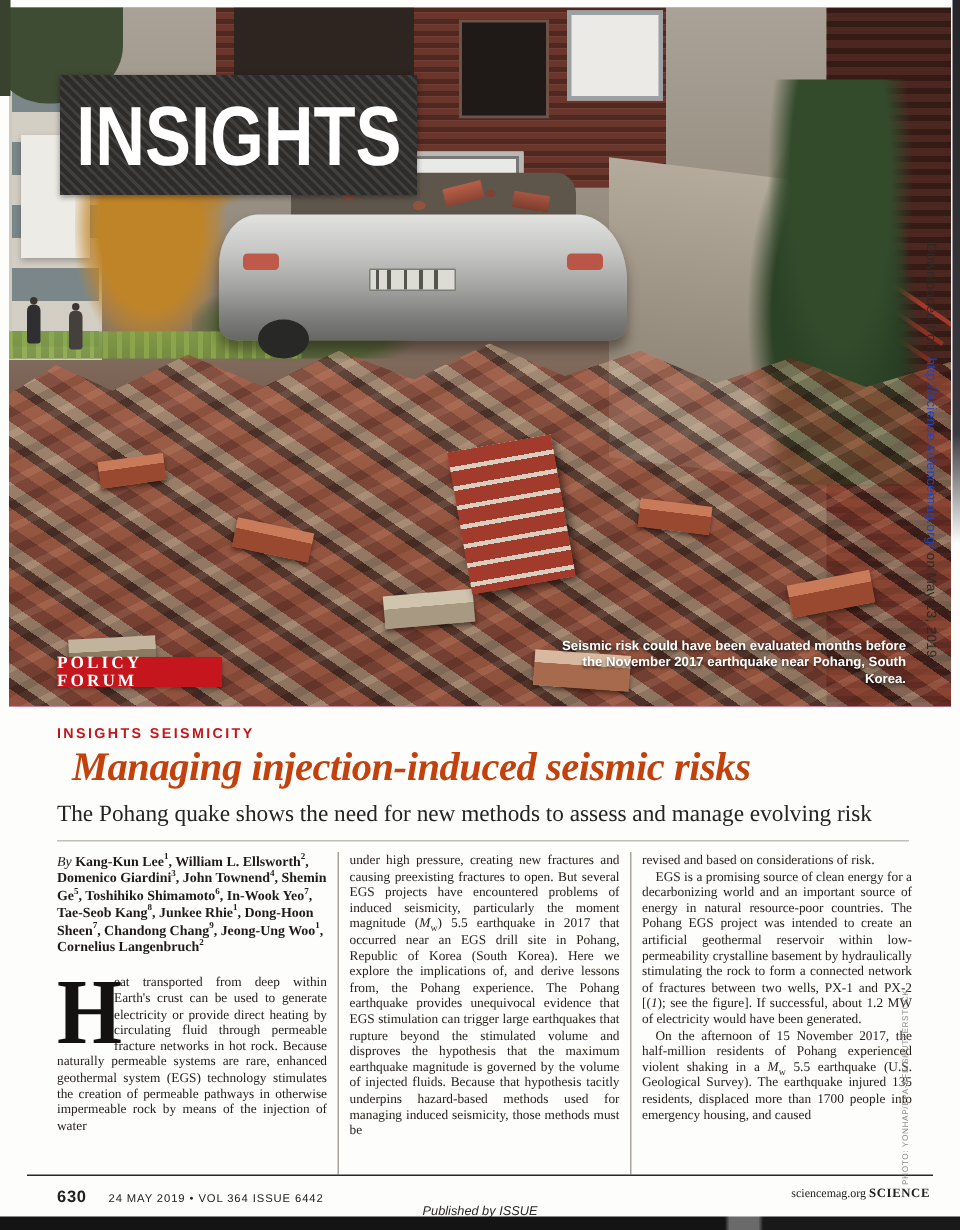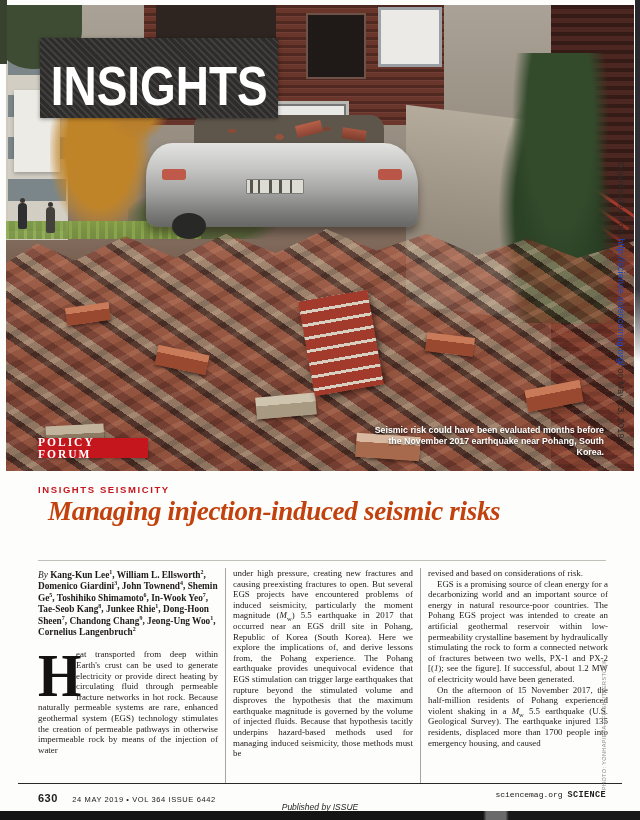--- a/index.html
+++ b/index.html
@@ -77,23 +77,23 @@
   .fb4{left:420px;top:330px;width:48px;height:19px;transform:rotate(7deg);}
   .fb5{left:520px;top:380px;width:56px;height:22px;transform:rotate(-11deg);}
   .fb6{left:350px;top:430px;width:64px;height:24px;transform:rotate(4deg);background:linear-gradient(180deg,#d8b9a0 0 35%,#a86a4c 36%);}
   .fb7{left:40px;top:420px;width:58px;height:22px;transform:rotate(-3deg);background:linear-gradient(180deg,#c2b49c 0 40%,#8d7a62 41%);}
   .wall-chunk{position:absolute;left:300px;top:290px;width:70px;height:96px;transform:rotate(-10deg);
       background:repeating-linear-gradient(180deg,#a33b2c 0 10px,#d9cfc0 10px 13px);box-shadow:2px 3px 6px rgba(15,8,6,.6);}
   .ph-caption{position:absolute;right:30px;top:420px;width:230px;text-align:right;color:#fff;
       font:bold 8.8px/10.8px "Liberation Sans",sans-serif;text-shadow:0 1px 2px rgba(0,0,0,.75);}
 
   
-  .banner{position:absolute;left:40px;top:38px;width:238px;height:80px;background:#2d2c2a;
+  .banner{position:absolute;left:40px;top:50px;width:238px;height:80px;background:#2d2c2a;
       background-image:repeating-linear-gradient(45deg,rgba(255,255,255,.09) 0 2px,rgba(0,0,0,0) 2px 5px);
-      display:flex;align-items:flex-end;justify-content:center;box-shadow:0 1px 4px rgba(0,0,0,.4);}
+      display:flex;align-items:center;justify-content:center;box-shadow:0 1px 4px rgba(0,0,0,.4);}
   .banner span{color:#fff;font-family:"Liberation Sans",sans-serif;font-weight:900;font-size:56px;
       letter-spacing:0;transform:scaleX(.82);white-space:nowrap;}
 
   
   .badge{position:absolute;left:38px;top:438px;width:110px;height:20px;background:#c4161c;color:#fff;
       display:flex;align-items:center;justify-content:center;
       font:bold 11.5px "Liberation Serif",serif;letter-spacing:2px;box-shadow:0 1px 3px rgba(0,0,0,.35);}
 
   
   .kicker{position:absolute;left:38px;top:484px;color:#c4161c;
@@ -115,21 +115,21 @@
   sup{font-size:6px;line-height:0;}
   sub{font-size:6.5px;line-height:0;}
   .dropcap{float:left;width:34px;height:50px;margin:2px 4px 0 0;color:#141210;
       font:bold 62px/48px "Liberation Serif",serif;transform:scaleX(.9);transform-origin:left top;}
 
   
   .foot-rule{position:absolute;left:18px;top:783px;width:604px;height:1px;background:#2b2925;}
   .foot-left{position:absolute;left:38px;top:788px;font-family:"Liberation Sans",sans-serif;color:#22201d;}
   .foot-page{font-weight:bold;font-size:11px;letter-spacing:.5px;}
   .foot-issue{font-size:7.5px;letter-spacing:.6px;margin-left:10px;}
-  .foot-right{position:absolute;right:34px;top:790px;font-family:Liberation Mono, monospace;font-size:8px;color:#22201d;}
+  .foot-right{position:absolute;right:20px;top:790px;font-family:Liberation Serif, serif;font-size:8px;color:#22201d;}
   .foot-right b{font-size:8.5px;letter-spacing:.4px;}
   .published{position:absolute;left:0;top:802px;width:640px;text-align:center;
       font:italic 8.5px "Liberation Sans",sans-serif;color:#2a2824;}
 
   
   .dl-text{position:absolute;left:616px;top:162px;height:470px;writing-mode:vertical-rl;
       font:9px "Liberation Sans",sans-serif;color:#2c2a28;letter-spacing:.2px;white-space:nowrap;}
   .dl-text a{color:#1a46c4;text-decoration:none;}
   .credit{position:absolute;left:601px;top:630px;height:160px;writing-mode:vertical-rl;transform:rotate(180deg);
       font:5.5px "Liberation Sans",sans-serif;color:#8b8b89;letter-spacing:.4px;white-space:nowrap;}
@@ -186,20 +186,21 @@
   </div>
 
   <div class="banner">
     <span>INSIGHTS</span>
   </div>
 
   <div class="badge">POLICY FORUM</div>
 
   <div class="kicker">INSIGHTS SEISMICITY</div>
   <div class="title">Managing injection-induced seismic risks</div>
+  <div class="dek">The Pohang quake shows the need for new methods to assess and manage evolving risk</div>
   <div class="dek-rule"></div>
 
   <div class="cols">
     <div class="col">
       <div class="authors"><i>By</i> Kang-Kun Lee<sup>1</sup>, William L. Ellsworth<sup>2</sup>, Domenico Giardini<sup>3</sup>, John Townend<sup>4</sup>, Shemin Ge<sup>5</sup>, Toshihiko Shimamoto<sup>6</sup>, In-Wook Yeo<sup>7</sup>, Tae-Seob Kang<sup>8</sup>, Junkee Rhie<sup>1</sup>, Dong-Hoon Sheen<sup>7</sup>, Chandong Chang<sup>9</sup>, Jeong-Ung Woo<sup>1</sup>, Cornelius Langenbruch<sup>2</sup></div>
       <div class="body-text">
         <span class="dropcap">H</span><span>eat transported from deep within Earth's crust can be used to generate electricity or provide direct heating by circulating fluid through permeable fracture networks in hot rock. Because naturally permeable systems are rare, enhanced geothermal system (EGS) technology stimulates the creation of permeable pathways in otherwise impermeable rock by means of the injection of water</span>
       </div>
     </div>
     <div class="col">

